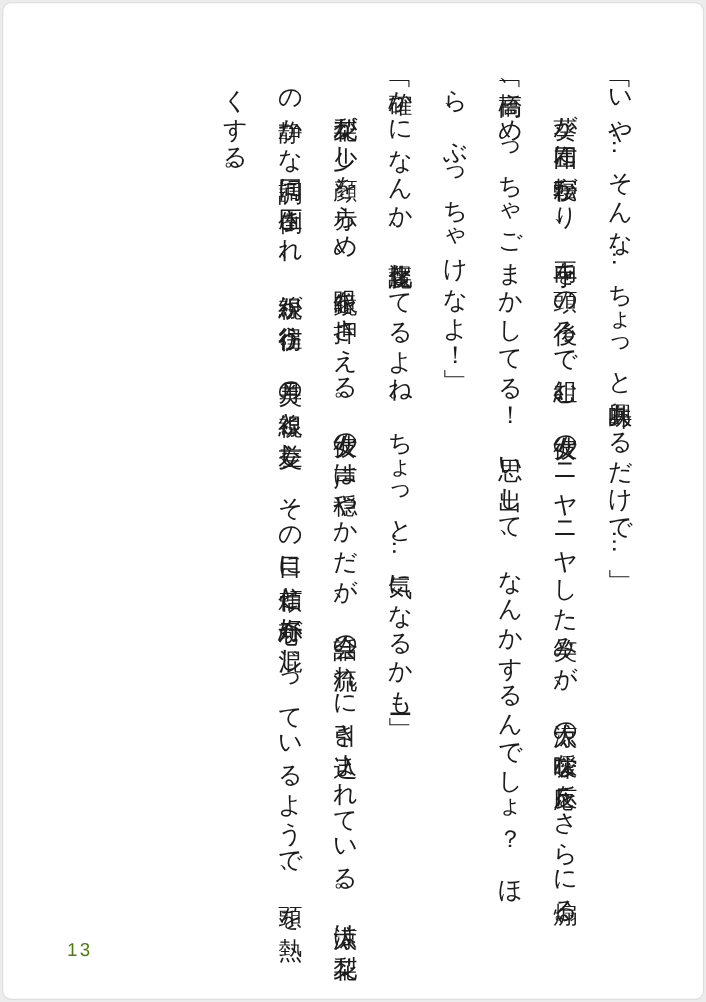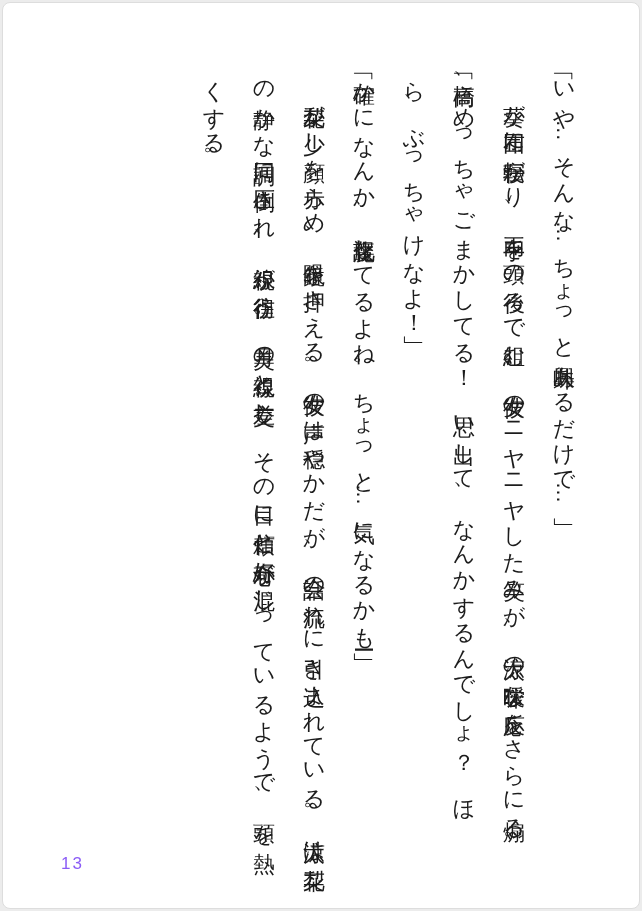--- a/index.html
+++ b/index.html
@@ -41,21 +41,21 @@
   }
   .para.dialogue {
     text-indent: 0;
   }
   .page-number {
     position: absolute;
     left: 58px;
     bottom: 34px;
     font-size: 17px;
     letter-spacing: 2px;
-    color: #8b5cf6;
+    color: #4d7c0f;
   }
 </style>
 </head>
 <body>
 
 <div class="page">
   <div class="text-block">
     <p class="para dialogue">「いや…そんな…ちょっと興味あるだけで…」</p>
     <p class="para narration">葵が布団に寝転がり、両手を頭の後ろで組む。彼女のニヤニヤした笑みが、涼太の曖昧な反応をさらに煽る。</p>
     <p class="para dialogue">「高橋、めっちゃごまかしてる！　思い出して、なんかするんでしょ？　ほら、ぶっちゃけなよ！」</p>

